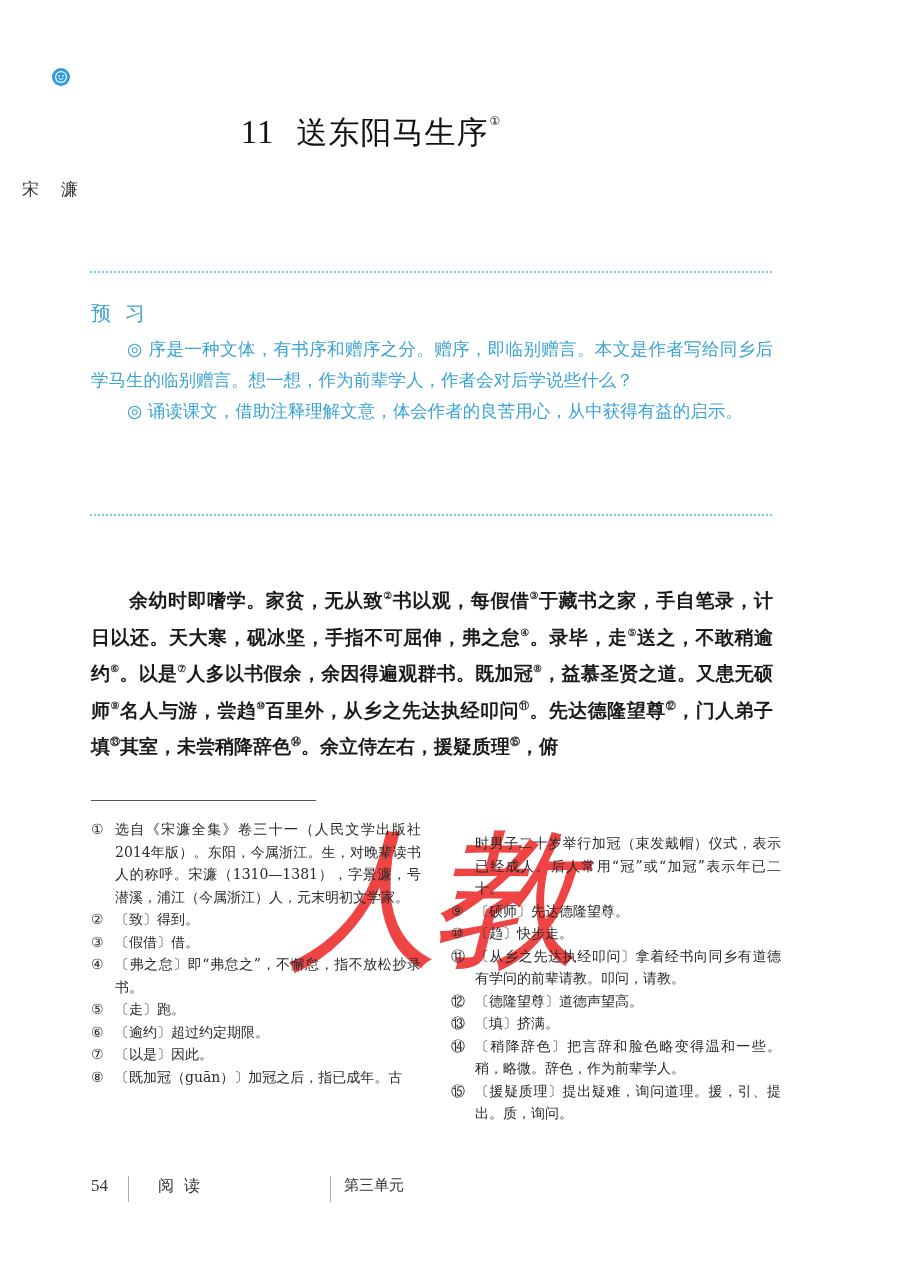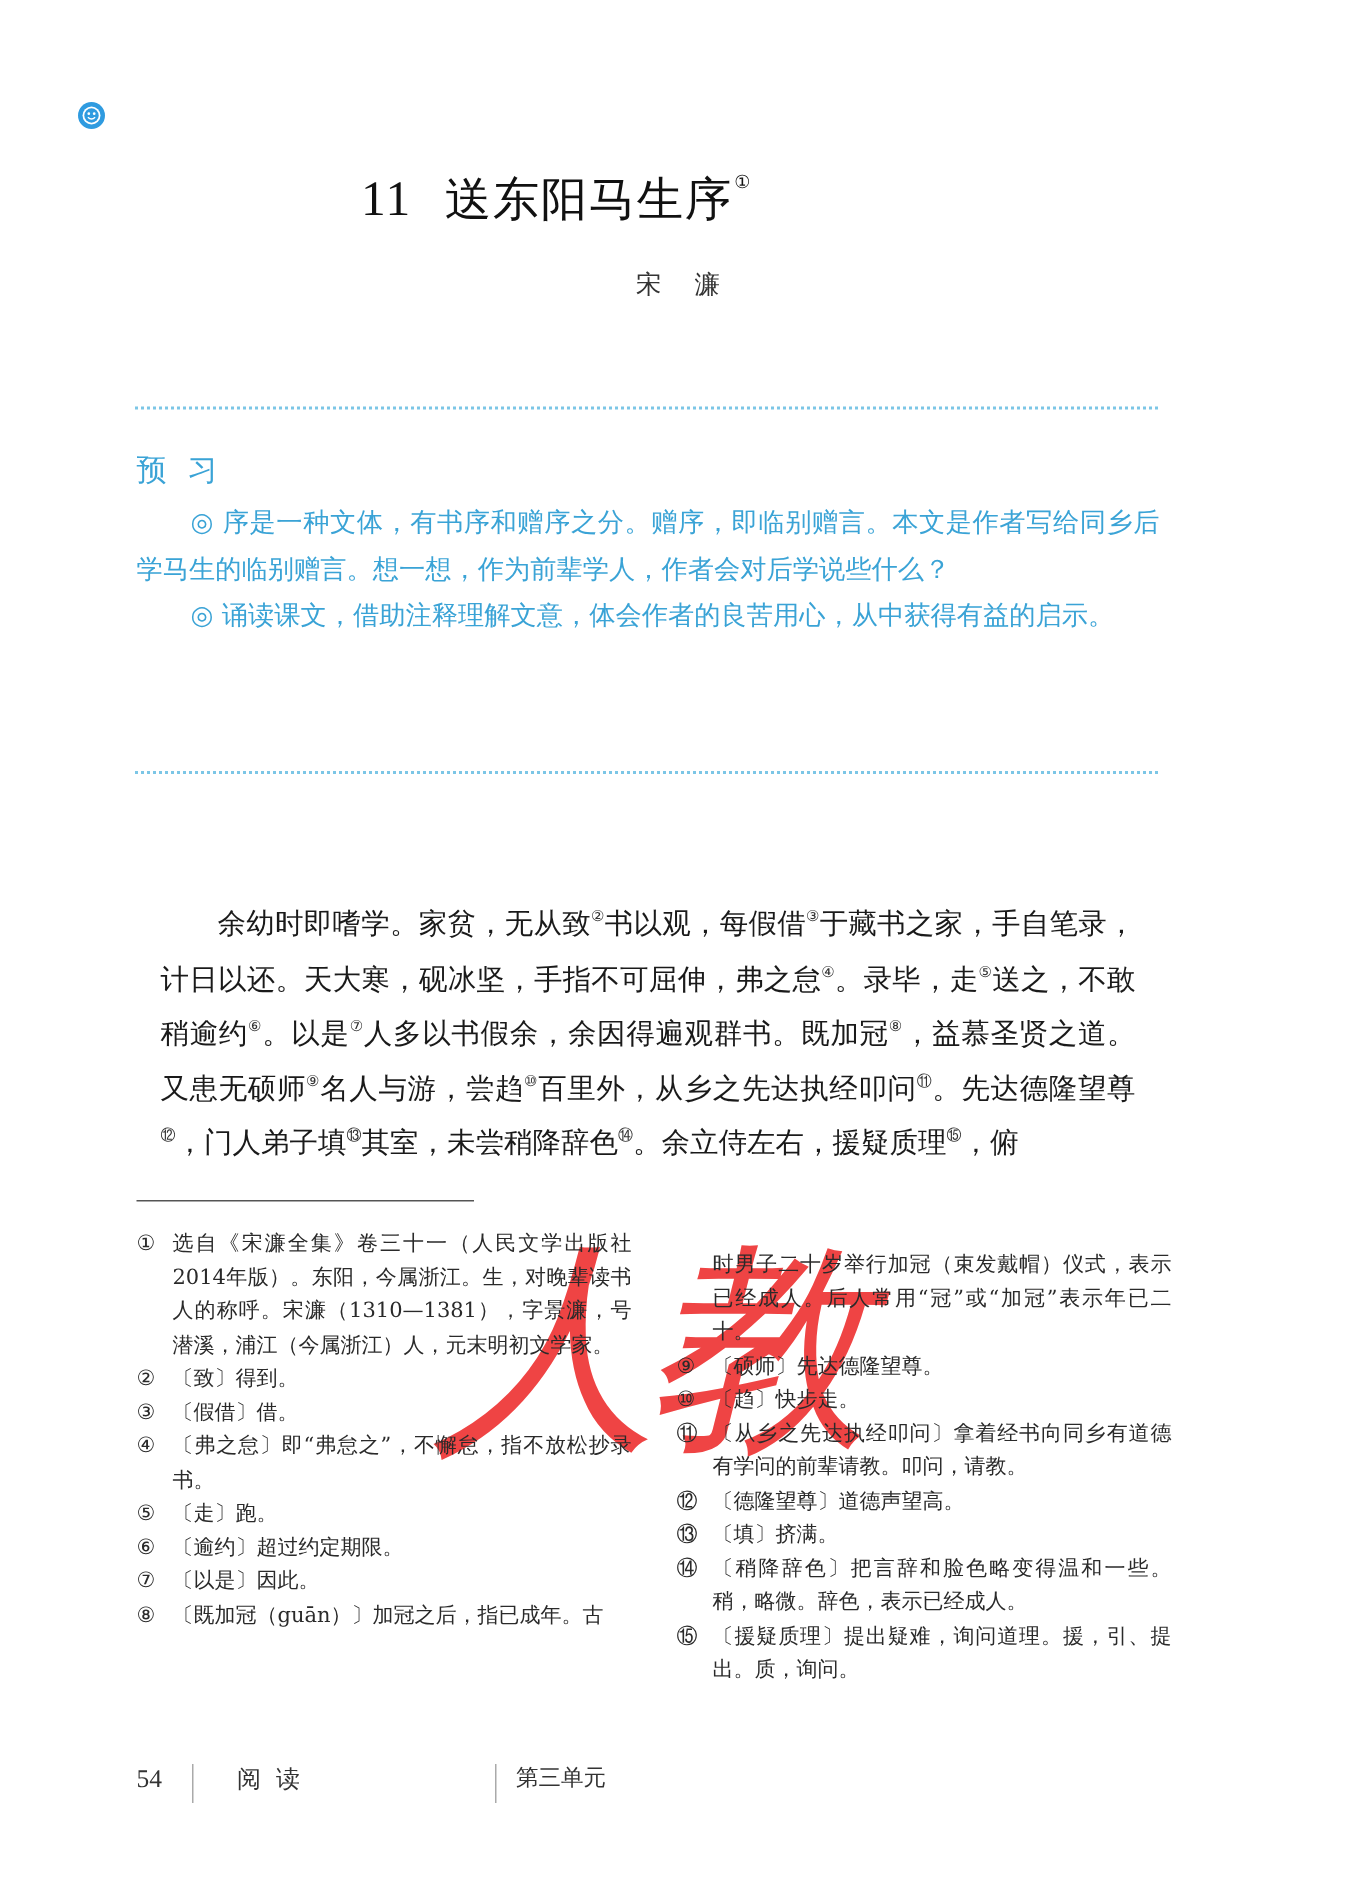--- a/index.html
+++ b/index.html
@@ -12,40 +12,40 @@
     background: #2f9be0; box-sizing: border-box;
   }
   .smiley svg { display: block; }
   .title {
     position: absolute; top: 112px; left: 0; width: 742px; text-align: center;
     font-size: 31px; letter-spacing: 1px; color: #111;
   }
   .title .num { margin-right: 22px; font-family: "Liberation Serif", serif; font-size: 33px; }
   .title sup { font-size: 12px; vertical-align: 18px; margin-left: 1px; }
   .author {
-    position: absolute; top: 178px; left: 0; width: 904px; text-align: center;
+    position: absolute; top: 178px; left: 0; width: 904px; 
     font-size: 17px; letter-spacing: 22px; padding-left: 22px; box-sizing: border-box; color: #333;
   }
   .dotline {
     position: absolute; left: 90px; width: 682px; height: 0;
     border-top: 2px dotted #7cc6e6;
   }
   .preview-head {
     position: absolute; left: 91px; top: 300px; font-size: 20px; color: #3aa3d6; letter-spacing: 14px;
   }
   .preview-body {
     position: absolute; left: 91px; top: 334px; width: 682px;
     font-size: 17.5px; line-height: 31px; color: #3aa3d6; text-align: justify;
   }
   .preview-body p { margin: 0; text-indent: 36px; }
   .main-text {
     position: absolute; left: 91px; top: 580px; width: 682px;
     font-size: 19px; line-height: 32.5px; text-align: justify; color: #1a1a1a;
   }
-  .main-text p { margin: 16px; text-indent: 38px; }
+  .main-text p { margin: 0; text-indent: 38px; font-weight: bold; }
   .main-text sup { font-size: 10px; vertical-align: 8px; color: #333; }
   .fn-rule {
     position: absolute; left: 91px; top: 800px; width: 225px; height: 0; border-top: 1px solid #555;
   }
   .watermark {
     position: absolute; left: 290px; top: 800px; font-size: 150px; color: #ef4444;
     font-style: italic; letter-spacing: -10px; z-index: 0;
   }
   .fn-col { position: absolute; top: 818px; width: 330px; font-size: 14px; line-height: 22.5px; color: #2a2a2a; z-index: 1; }
   .fn-col.left { left: 91px; }
@@ -150,21 +150,21 @@
   <div class="fn">
       <span class="mark">⑫</span>
       <span class="txt">〔德隆望尊〕道德声望高。</span>
     </div>
   <div class="fn">
       <span class="mark">⑬</span>
       <span class="txt">〔填〕挤满。</span>
     </div>
   <div class="fn">
       <span class="mark">⑭</span>
-      <span class="txt">〔稍降辞色〕把言辞和脸色略变得温和一些。稍，略微。辞色，表示已经成人。</span>
+      <span class="txt">〔稍降辞色〕把言辞和脸色略变得温和一些。稍，略微。辞色，作为前辈学人。</span>
     </div>
   <div class="fn">
       <span class="mark">⑮</span>
       <span class="txt">〔援疑质理〕提出疑难，询问道理。援，引、提出。质，询问。</span>
     </div>
 </div>
 
 <div class="footer page">54</div>
 <div class="vbar" style="left:128px;"></div>
 <div class="footer section">阅读</div>

